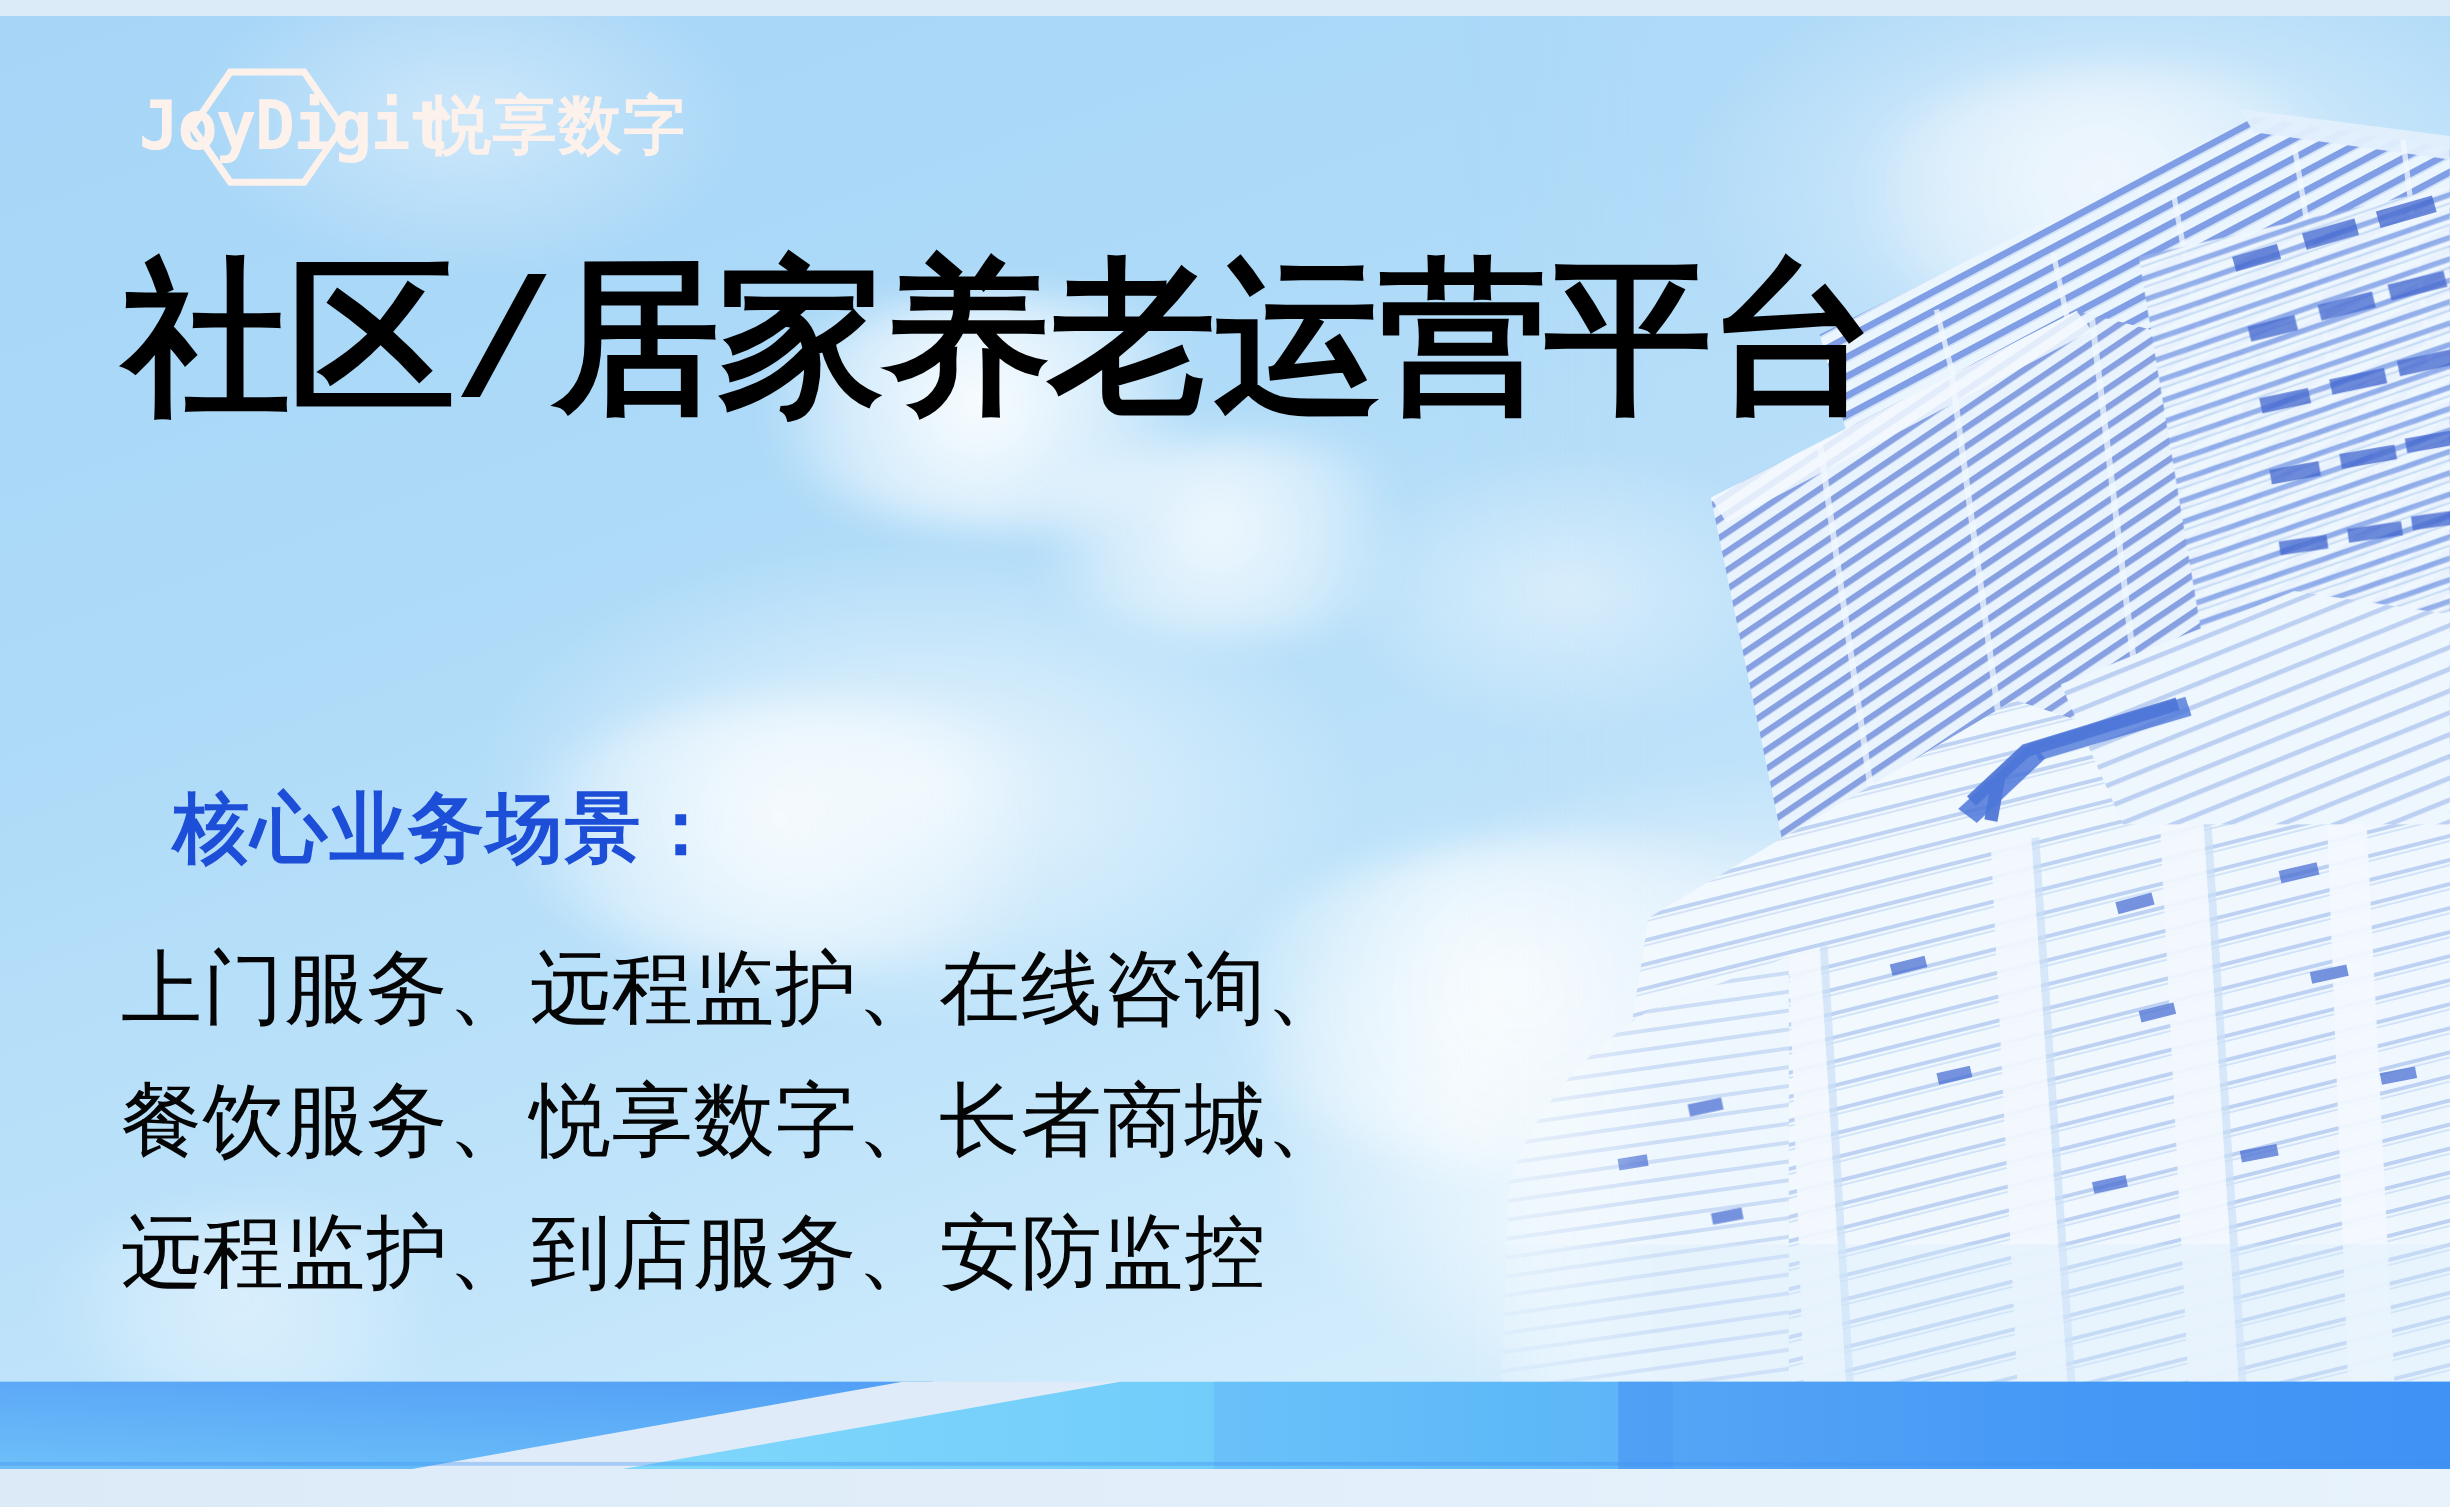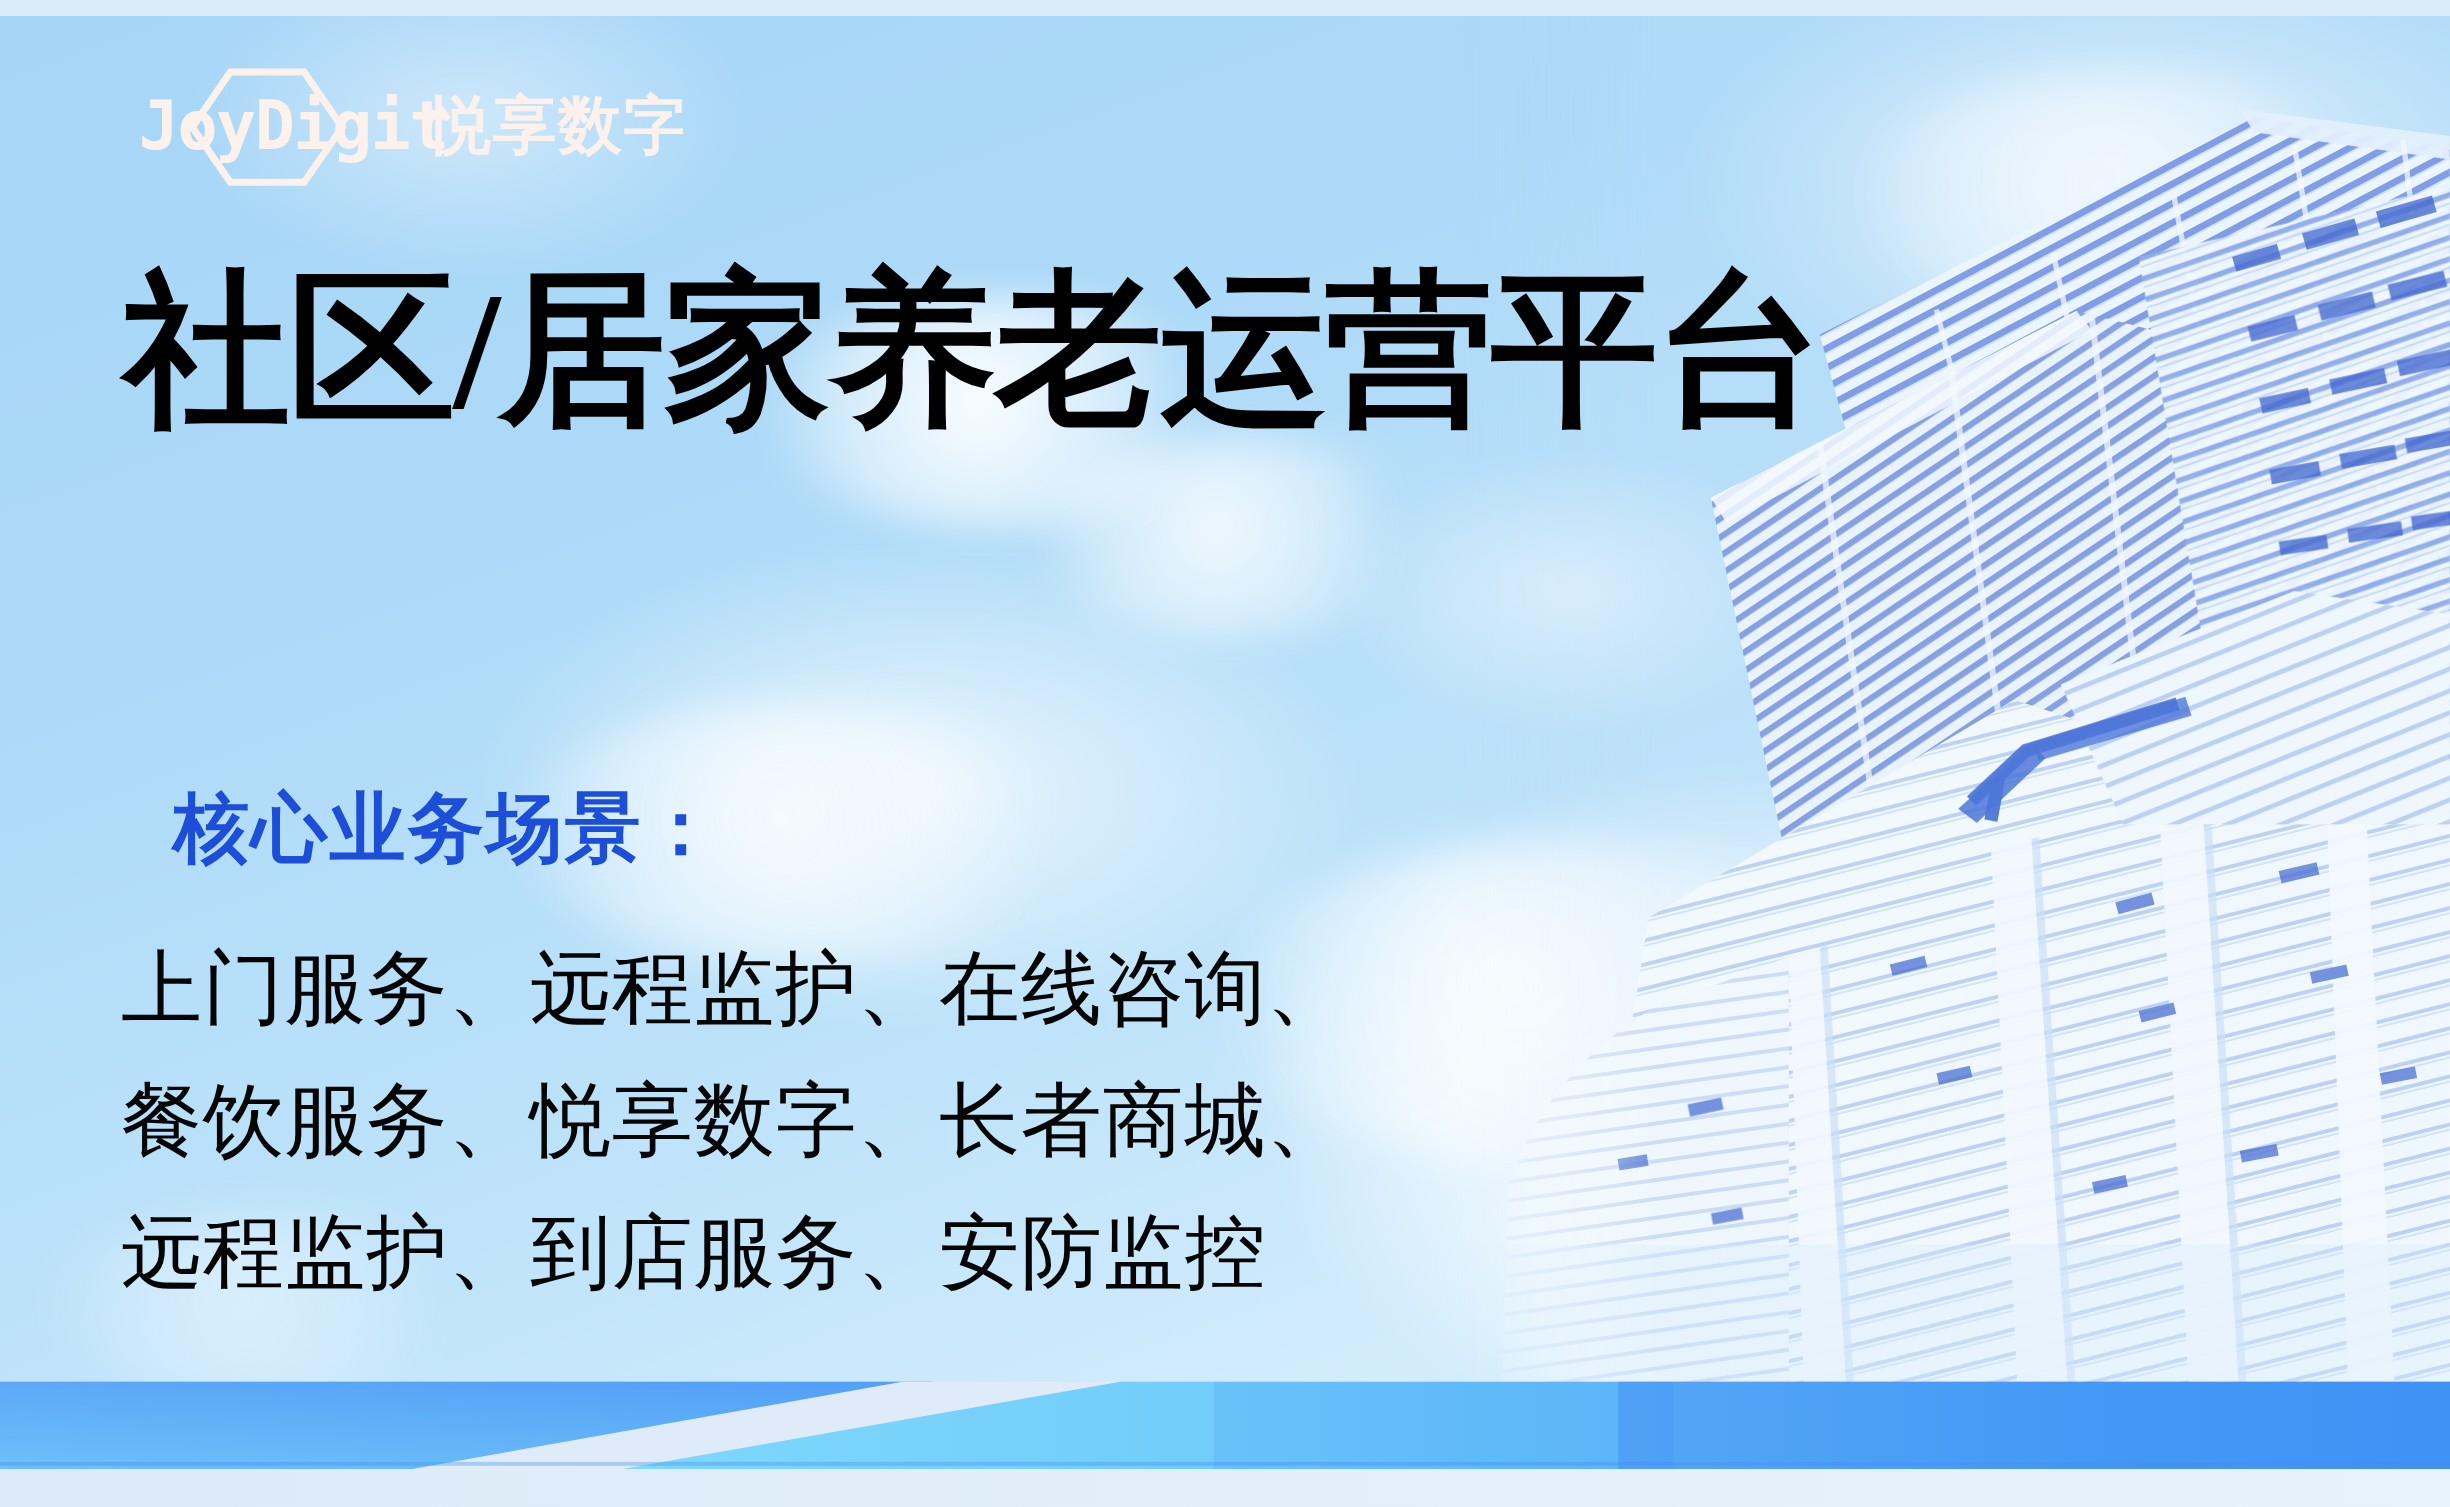--- a/index.html
+++ b/index.html
@@ -93,21 +93,21 @@
     position: absolute;
     left: 123px;
     top: 263px;
     z-index: 30;
     font-size: 167px;
     line-height: 1.05;
     font-weight: 900;
     color: #000000;
     letter-spacing: -1.6px;
     white-space: nowrap;
-    font-family: Liberation Serif, serif;
+    font-family: Liberation Mono, monospace;
   }
 
   
   .section-heading {
     position: absolute;
     left: 152px;
     top: 778px;
     z-index: 30;
     font-size: 76px;
     font-weight: 900;

